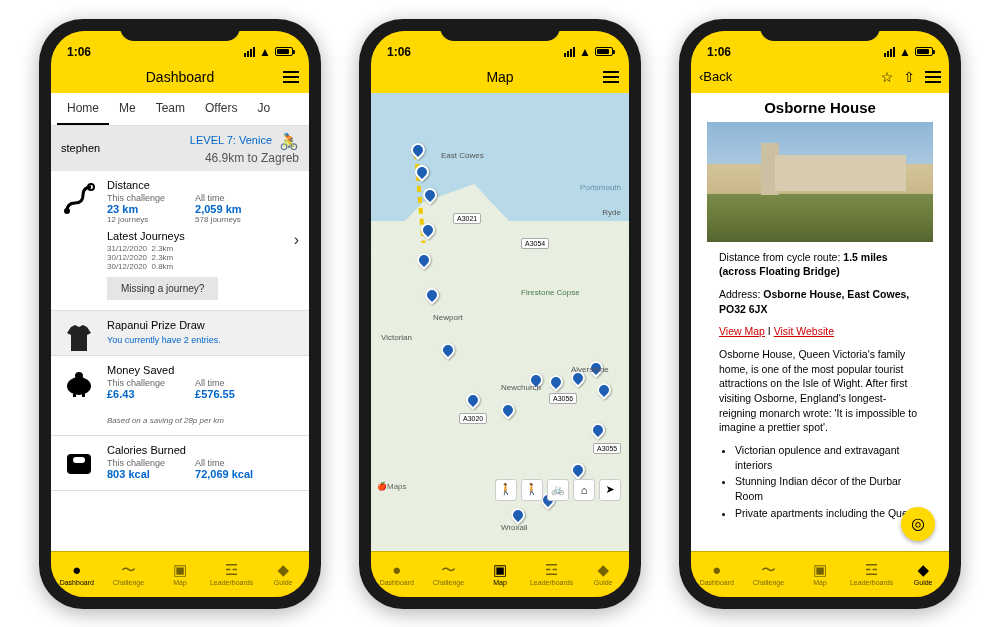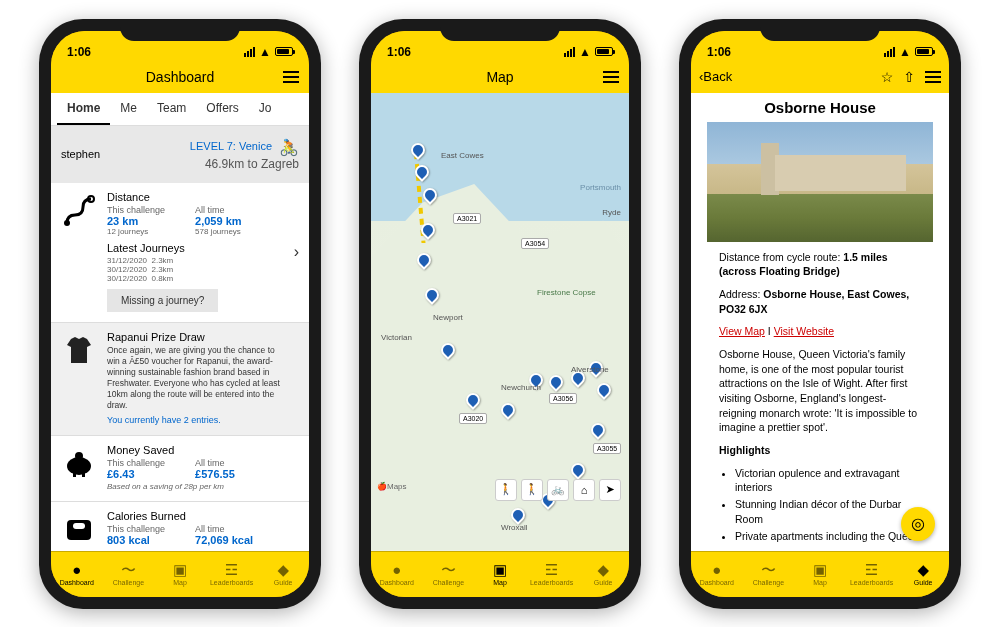--- a/index.html
+++ b/index.html
@@ -89,29 +89,29 @@
 
   .top-tabs {
     display: flex;
     background: #fff;
     border-bottom: 1px solid #ddd;
     padding: 0 6px;
     font-size: 12px;
     overflow: hidden;
   }
   .top-tabs .tab { padding: 8px 10px; color:#333; white-space:nowrap; }
-  .top-tabs .tab.active { border-bottom: 2px solid #000; font-weight:700; }
+  .top-tabs .tab.active { border-bottom: 2px solid #000; font-weight:400; }
 
   .content { flex:1; overflow-y:auto; background:#fff; }
   .content::-webkit-scrollbar{display:none;}
 
   .user-row {
     background:#e8e8e8;
     display:flex; justify-content:space-between; align-items:center;
-    padding: 12px 10px;
+    padding: 6px 10px;
     font-size: 11px;
   }
   .user-row .level { text-align:right; color:#0066cc; font-weight:500; font-size:11px; }
   .user-row .level .sub { color:#555; font-size:12px; font-weight:400; }
   .cyclist-icon { display:inline-block; font-size:16px; margin-left:4px; vertical-align:middle;}
 
   .card {
     border-bottom: 1px solid #ddd;
     padding: 8px 26px 10px 56px;
     position: relative;
@@ -133,21 +133,21 @@
   .journeys { margin-top:6px; }
   .journeys h4 { margin-bottom:2px; }
   .journeys .jline { font-size:8px; color:#666; }
   .missing-btn {
     display:inline-block; background:#e5e5e5;
     padding:6px 14px; font-size:10px; margin-top:6px;
   }
   .prize-card { background:#f0f0f0; }
   .prize-card .desc { font-size:8.5px; color:#333; line-height:1.3; }
   .prize-card .entries { color:#0066cc; font-size:9px; margin-top:4px; }
-  .note { font-style:italic; font-size:8px; color:#666; margin-top:2px; }
+  .note { font-style:italic; font-size:8px; color:#666; margin-top:16px; }
 
   .bottom-nav {
     height: 46px;
     background:#ffd900;
     display:flex;
     border-top: 1px solid #c9aa00;
   }
   .bottom-nav .bn {
     flex:1; display:flex; flex-direction:column; align-items:center; justify-content:center;
     font-size:7px; color:#000; gap:2px;
@@ -295,21 +295,20 @@
         <div class="chevron">›</div>
       </div>
 
       <div class="card prize-card">
         <div class="card-icon shirt-icon">
           <svg viewBox="0 0 36 36">
               <path d="M10 6 L14 4 L18 6 L22 4 L26 6 L30 12 L26 14 L26 30 L10 30 L10 14 L6 12 Z" fill="#222"></path>
             </svg>
         </div>
         <h4>Rapanui Prize Draw</h4>
-        <div class="desc">Once again, we are giving you the chance to win a Â£50 voucher for Rapanui, the award-winning sustainable fashion brand based in Freshwater. Everyone who has cycled at least 10km along the route will be entered into the draw.</div>
         <div class="entries">You currently have 2 entries.</div>
       </div>
 
       <div class="card">
         <div class="card-icon pig-icon">
           <svg viewBox="0 0 36 36">
               <ellipse cx="18" cy="20" rx="12" ry="9" fill="#000"></ellipse>
               <circle cx="18" cy="10" r="4" fill="#000"></circle>
               <rect x="12" y="27" width="3" height="4" fill="#000"></rect>
               <rect x="21" y="27" width="3" height="4" fill="#000"></rect>
@@ -432,21 +431,21 @@
       <div class="map-label-box" style="left:150px;top:145px">A3054</div>
       <div class="map-label-box" style="left:88px;top:320px">A3020</div>
       <div class="map-label-box" style="left:178px;top:300px">A3056</div>
       <div class="map-label-box" style="left:222px;top:350px">A3055</div>
 
       <div class="map-place" style="left:70px;top:58px">East Cowes</div>
       <div class="map-place" style="right:8px;top:115px">Ryde</div>
       <div class="map-place" style="right:8px;top:90px;color:#6a8fa8">Portsmouth</div>
       <div class="map-place" style="left:62px;top:220px">Newport</div>
       <div class="map-place" style="left:10px;top:240px">Victorian</div>
-      <div class="map-place" style="left:166px;top:195px;color:#4a7a4a">Firestone Copse</div>
+      <div class="map-place" style="left:150px;top:195px;color:#4a7a4a">Firestone Copse</div>
       <div class="map-place" style="left:130px;top:290px">Newchurch</div>
       <div class="map-place" style="left:200px;top:272px">Alverstone</div>
       <div class="map-place" style="left:130px;top:430px">Wroxall</div>
 
       <div class="map-attrib">🍎Maps</div>
       <div class="map-tools">
         <div class="mt">🚶</div>
         <div class="mt">🚶</div>
         <div class="mt">🚲</div>
         <div class="mt">⌂</div>
@@ -518,21 +517,20 @@
       </div>
       <div class="guide-body">
         <p><span>Distance from cycle route: </span><b>1.5 miles (across Floating Bridge)</b></p>
         <p><span>Address: </span><b>Osborne House, East Cowes, PO32 6JX</b></p>
         <p class="links">
           <a>View Map</a>
           <span> I </span>
           <a>Visit Website</a>
         </p>
         <p>Osborne House, Queen Victoria's family home, is one of the most popular tourist attractions on the Isle of Wight. After first visiting Osborne, England's longest-reigning monarch wrote: 'It is impossible to imagine a prettier spot'.</p>
-        <p><b>Highlights</b></p>
         <ul>
           <li>Victorian opulence and extravagant interiors</li>
           <li>Stunning Indian décor of the Durbar Room</li>
           <li>Private apartments including the Queen</li>
         </ul>
       </div>
     </div>
 
     <div class="fab">
       <span>◎</span>

